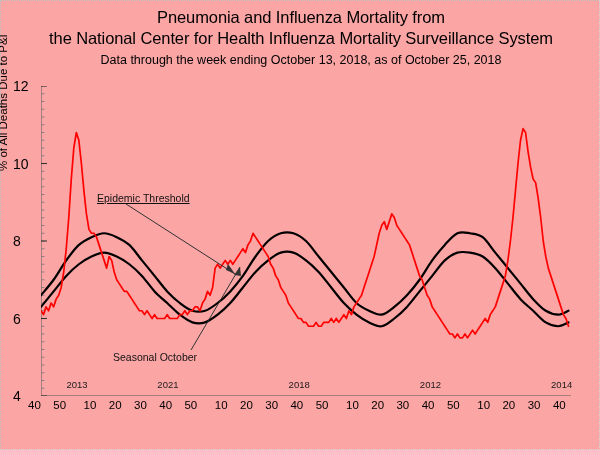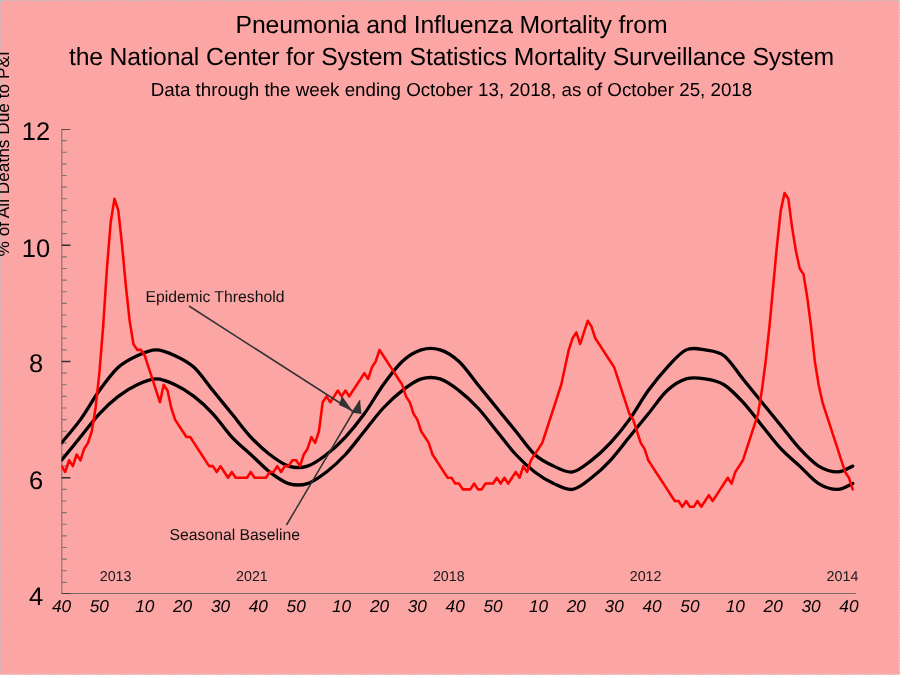--- a/index.html
+++ b/index.html
@@ -19,43 +19,43 @@
     background:#fca5a5;
   }
   
   #title-block{position:absolute;left:0;top:6px;width:600px;text-align:center;}
   .title-line{font-size:16.5px;line-height:21px;letter-spacing:-0.1px;white-space:nowrap;}
   .subtitle-line{font-size:12.5px;line-height:18px;margin-top:2px;white-space:nowrap;}
   
   #plot{position:absolute;left:40px;top:85px;width:530px;height:310px;}
   #chart-svg{display:block;}
   
-  .ytick{position:absolute;font-size:17px;text-align:center;width:22px;}
-  .xtick{position:absolute;font-size:11.5px;text-align:center;width:26px;top:398px;font-style:italic;}
+  .ytick{position:absolute;font-size:14px;text-align:left;width:22px;}
+  .xtick{position:absolute;font-size:11.5px;text-align:left;width:26px;top:398px;}
   .yearlabel{position:absolute;font-size:9.5px;text-align:center;width:52px;top:378px;color:#1a1a1a;}
   #ylabel{
     position:absolute;left:-4px;top:170px;
     font-size:11.5px;
     transform:rotate(-90deg);transform-origin:left top;
     white-space:nowrap;
   }
   #xlabel{position:absolute;left:0;top:425px;width:600px;text-align:center;font-size:12.5px;}
   
   .annot{position:absolute;font-size:10.5px;white-space:nowrap;color:#111;}
-  #annot-threshold{left:96px;top:191px;}
+  #annot-threshold{left:96px;top:191px;text-decoration:underline;}
   #annot-baseline{left:112px;top:350px;}
 </style>
 </head>
 <body>
 
 <div id="page">
 
   <div id="title-block">
     <div class="title-line">Pneumonia and Influenza Mortality from</div>
-    <div class="title-line">the National Center for System Statistics Mortality Surveillance System</div>
+    <div class="title-line">the National Center for Health Influenza Mortality Surveillance System</div>
     <div class="subtitle-line">Data through the week ending October 13, 2018, as of October 25, 2018</div>
   </div>
 
   <div id="ylabel">% of All Deaths Due to P&amp;I</div>
 
   <div id="yticks">
       <div class="ytick" style="left: 12px; top: 387px;">4</div>
       <div class="ytick" style="left: 12px; top: 309.5px;">6</div>
       <div class="ytick" style="left: 12px; top: 232px;">8</div>
       <div class="ytick" style="left: 12px; top: 154.5px;">10</div>
@@ -179,15 +179,15 @@
       <g id="leaders">
         <line x1="85" y1="118" x2="194" y2="188" stroke="#333" stroke-width="1"></line>
         <polygon points="194,188 185,184 187,178" fill="#333"></polygon>
         <line x1="150" y1="264" x2="199" y2="181" stroke="#333" stroke-width="1"></line>
         <polygon points="199,181 193,189 200,190" fill="#333"></polygon>
       </g>
     </svg>
   </div>
 
   <div class="annot" id="annot-threshold">Epidemic Threshold</div>
-  <div class="annot" id="annot-baseline">Seasonal Baseline</div>
+  <div class="annot" id="annot-baseline">Seasonal October</div>
 
 </div>
 
 </body></html>

